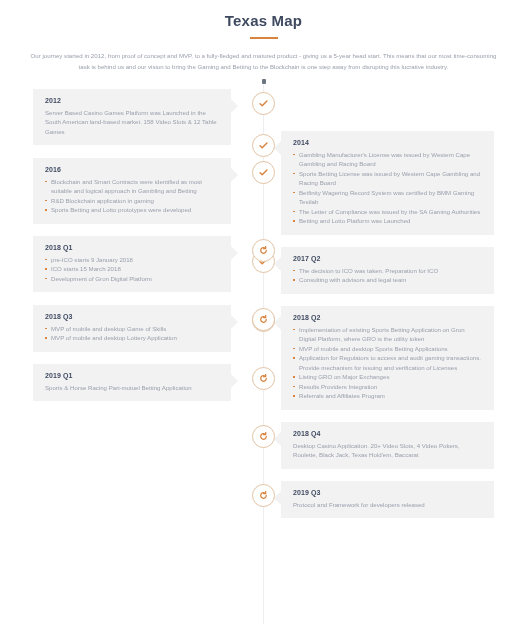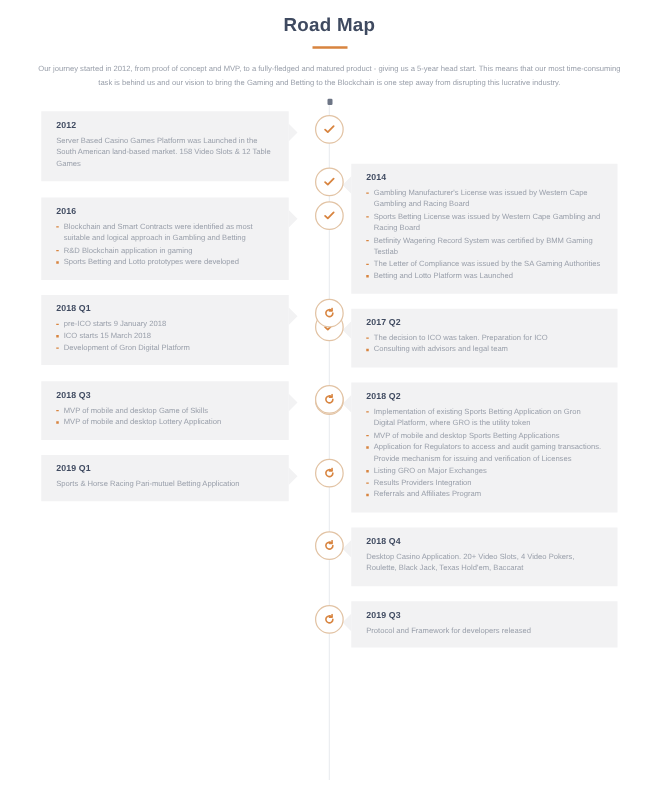--- a/index.html
+++ b/index.html
@@ -144,21 +144,21 @@
     justify-content: center;
   }
   .marker svg { display: block; }
 </style>
 </head>
 <body>
 
 <div class="page">
 
   <div class="header">
-    <div class="page-title">Road Map</div>
+    <div class="page-title">Texas Map</div>
     <div class="title-rule"></div>
     <div class="intro">Our journey started in 2012, from proof of concept and MVP, to a fully-fledged and matured product - giving us a 5-year head start. This means that our most time-consuming task is behind us and our vision to bring the Gaming and Betting to the Blockchain is one step away from disrupting this lucrative industry.</div>
   </div>
 
   <div class="timeline">
     <div class="axis"></div>
     <div class="axis-dot"></div>
     <div id="entries">
         <div class="card left" style="top: 10px;">
           <div class="card-year">2012</div>

